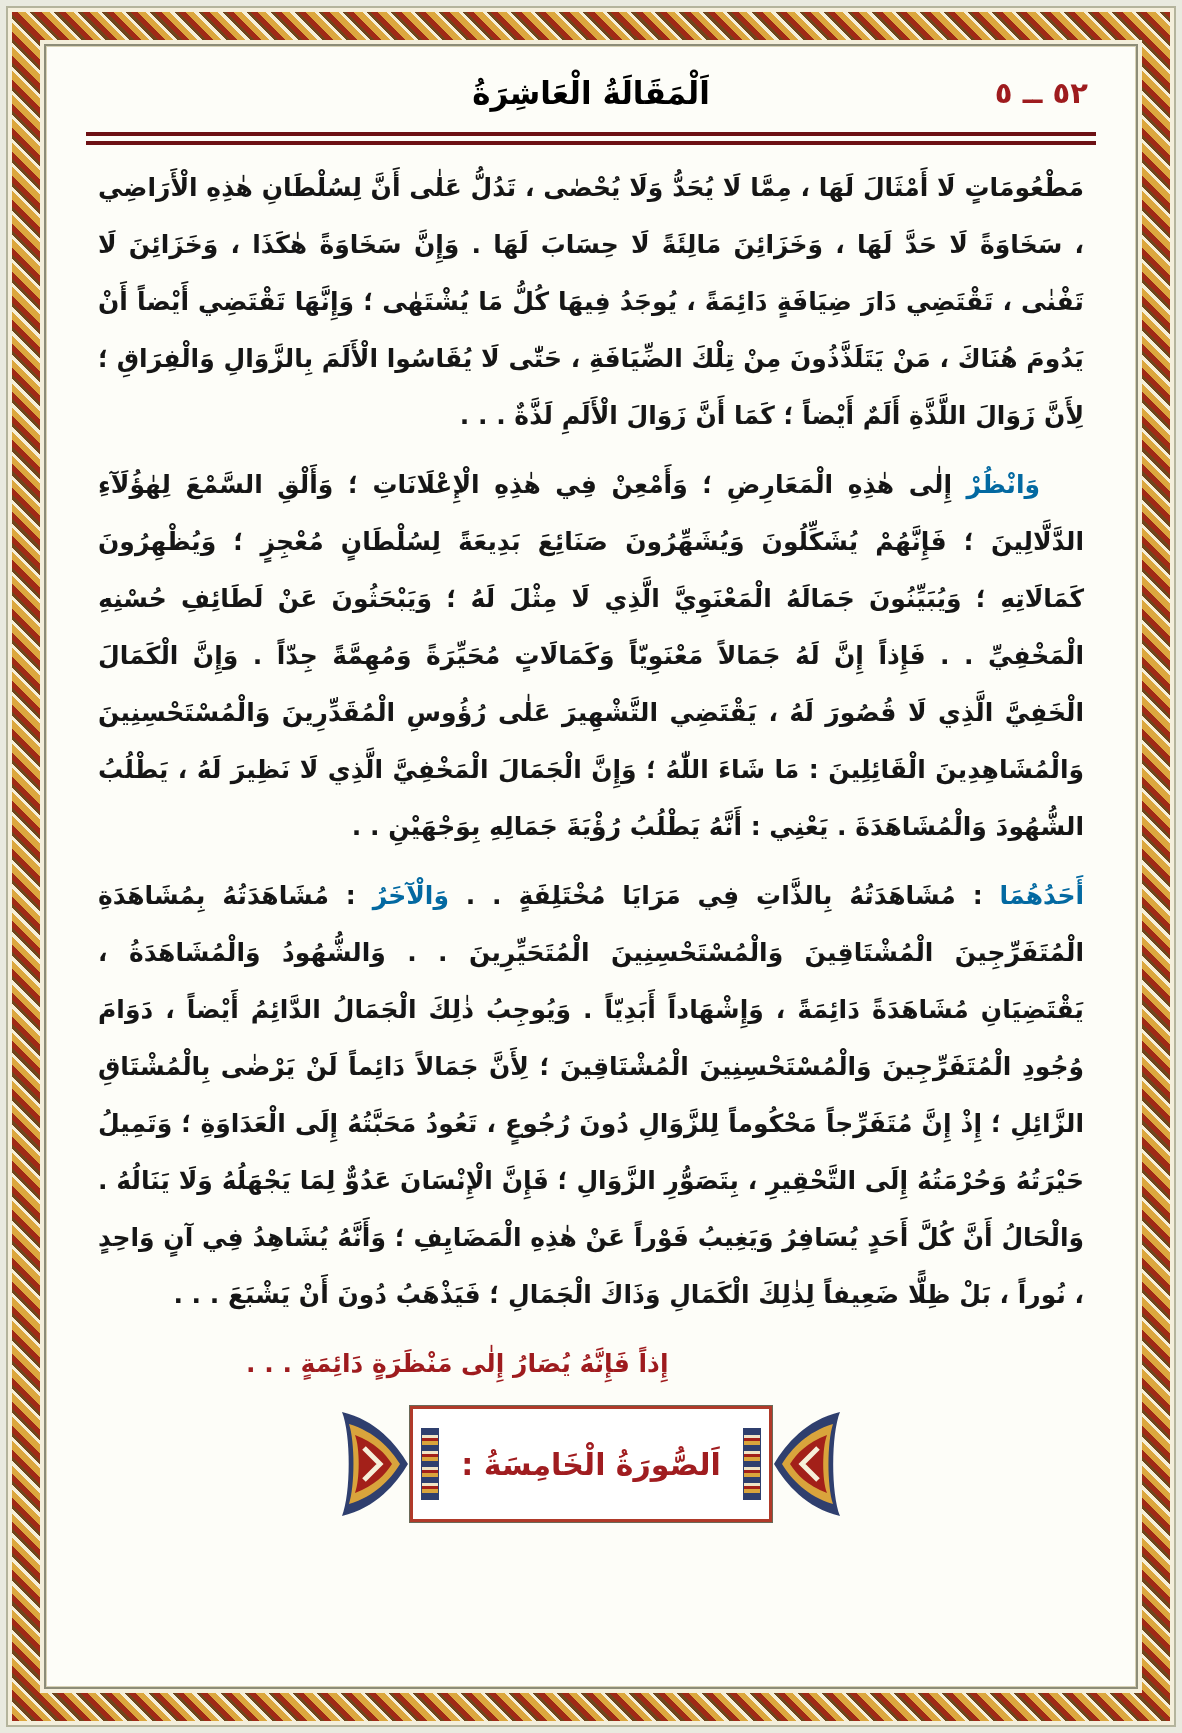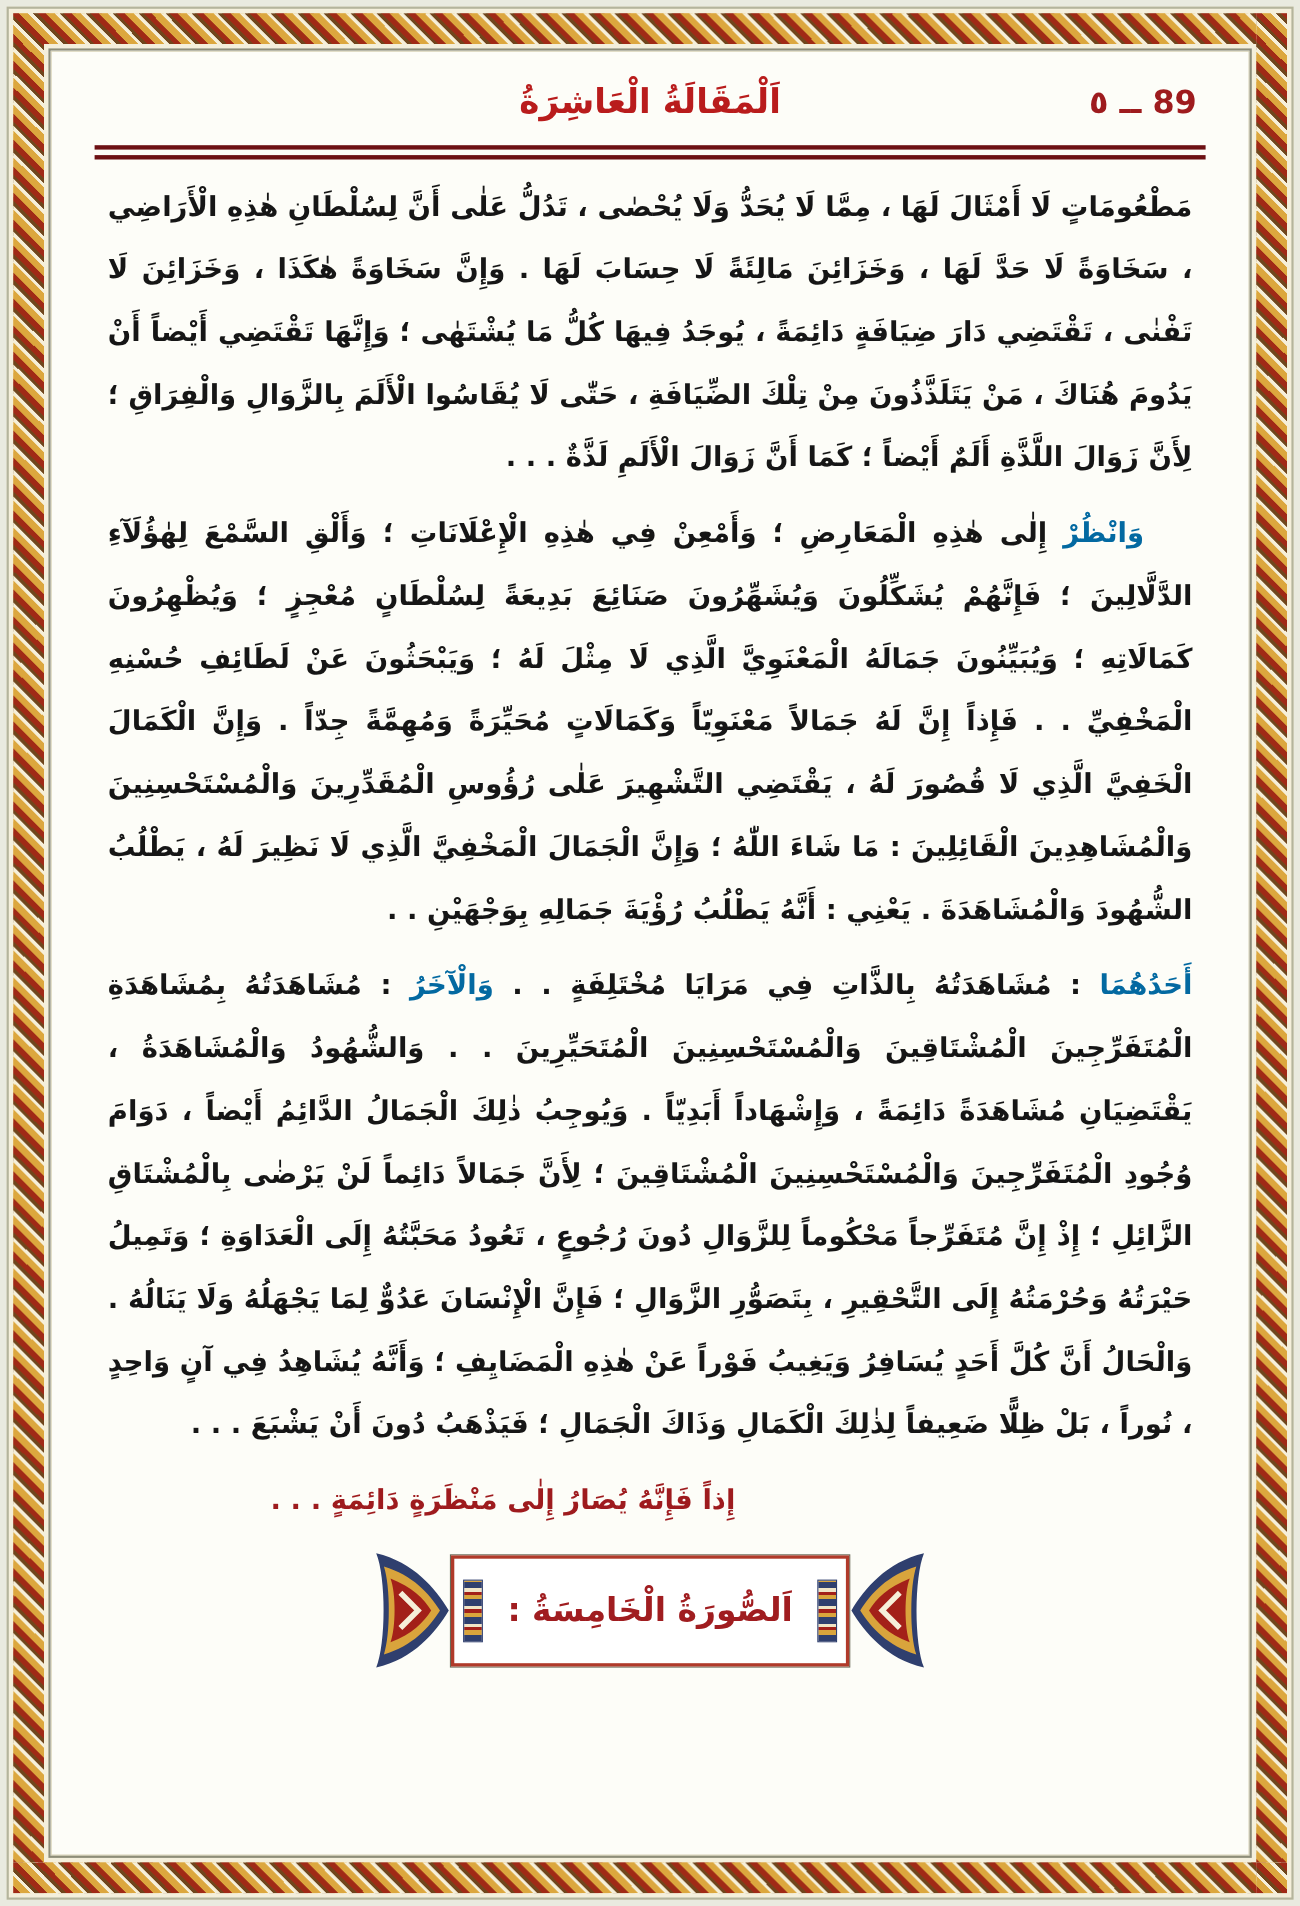--- a/index.html
+++ b/index.html
@@ -31,21 +31,21 @@
   
   .content{
     position:absolute;inset:0;
     padding:16px 40px 10px 40px;
     overflow:hidden;
   }
   header{position:relative;height:62px;}
   .title{
     margin:0;text-align:center;
     font-size:31px;font-weight:bold;
-    color:#b91c1c;line-height:62px;
+    color:#000000;line-height:62px;
   }
   .pagenum{
     position:absolute;top:0;right:8px;
     font-size:29px;font-weight:bold;
     color:#9e1b1e;line-height:62px;
   }
   .double-rule{
     height:5px;margin:8px 0 14px 0;
     border-top:4px solid #6d1114;
     border-bottom:4px solid #6d1114;
@@ -74,21 +74,21 @@
   }
   .wing{flex:0 0 auto;z-index:0;}
   .wing.left{margin-right:-16px;transform:scaleX(-1);}
   .wing.right{margin-left:-16px;}
   .ornament-box{
     z-index:1;
     display:flex;align-items:stretch;gap:12px;
     background:#ffffff;
     border:3px solid #b03a2a;
     box-shadow:0 0 0 1px #6a6a58;
-    padding:19px 8px;height:101px;box-sizing:border-box;
+    padding:19px 8px;height:116px;box-sizing:border-box;
   }
   .ornament-strip{
     width:16px;
     background:repeating-linear-gradient(0deg,
       #2f3f6e 0 6px,#d9a43c 6px 10px,#a32019 10px 13px,#f0e4c6 13px 16px);
     border:1px solid #2f3f6e;
   }
   .ornament-title{
     align-self:center;
     font-size:30px;font-weight:bold;color:#a01d20;
@@ -98,21 +98,21 @@
 </head>
 <body>
 
 <div class="frame-outer"></div>
 <div class="frame-band"></div>
 
 <div class="sheet">
   <div class="content" dir="rtl">
 
     <header>
-      <div class="pagenum">89 ــ ٥</div>
+      <div class="pagenum">٥٢ ــ ٥</div>
       <h1 class="title">اَلْمَقَالَةُ الْعَاشِرَةُ</h1>
     </header>
 
     <div class="double-rule"></div>
 
     <p class="para">مَطْعُومَاتٍ لَا أَمْثَالَ لَهَا ، مِمَّا لَا يُحَدُّ وَلَا يُحْصٰى ، تَدُلُّ عَلٰى أَنَّ لِسُلْطَانِ هٰذِهِ الْأَرَاضِي ، سَخَاوَةً لَا حَدَّ لَهَا ، وَخَزَائِنَ مَالِئَةً لَا حِسَابَ لَهَا . وَإِنَّ سَخَاوَةً هٰكَذَا ، وَخَزَائِنَ لَا تَفْنٰى ، تَقْتَضِي دَارَ ضِيَافَةٍ دَائِمَةً ، يُوجَدُ فِيهَا كُلُّ مَا يُشْتَهٰى ؛ وَإِنَّهَا تَقْتَضِي أَيْضاً أَنْ يَدُومَ هُنَاكَ ، مَنْ يَتَلَذَّذُونَ مِنْ تِلْكَ الضِّيَافَةِ ، حَتّٰى لَا يُقَاسُوا الْأَلَمَ بِالزَّوَالِ وَالْفِرَاقِ ؛ لِأَنَّ زَوَالَ اللَّذَّةِ أَلَمٌ أَيْضاً ؛ كَمَا أَنَّ زَوَالَ الْأَلَمِ لَذَّةٌ . . .</p>
 
     <p class="para indent"><span class="red">وَانْظُرْ</span><span> إِلٰى هٰذِهِ الْمَعَارِضِ ؛ وَأَمْعِنْ فِي هٰذِهِ الْإِعْلَانَاتِ ؛ وَأَلْقِ السَّمْعَ لِهٰؤُلَآءِ الدَّلَّالِينَ ؛ فَإِنَّهُمْ يُشَكِّلُونَ وَيُشَهِّرُونَ صَنَائِعَ بَدِيعَةً لِسُلْطَانٍ مُعْجِزٍ ؛ وَيُظْهِرُونَ كَمَالَاتِهِ ؛ وَيُبَيِّنُونَ جَمَالَهُ الْمَعْنَوِيَّ الَّذِي لَا مِثْلَ لَهُ ؛ وَيَبْحَثُونَ عَنْ لَطَائِفِ حُسْنِهِ الْمَخْفِيِّ . . فَإِذاً إِنَّ لَهُ جَمَالاً مَعْنَوِيّاً وَكَمَالَاتٍ مُحَيِّرَةً وَمُهِمَّةً جِدّاً . وَإِنَّ الْكَمَالَ الْخَفِيَّ الَّذِي لَا قُصُورَ لَهُ ، يَقْتَضِي التَّشْهِيرَ عَلٰى رُؤُوسِ الْمُقَدِّرِينَ وَالْمُسْتَحْسِنِينَ وَالْمُشَاهِدِينَ الْقَائِلِينَ : مَا شَاءَ اللّٰهُ ؛ وَإِنَّ الْجَمَالَ الْمَخْفِيَّ الَّذِي لَا نَظِيرَ لَهُ ، يَطْلُبُ الشُّهُودَ وَالْمُشَاهَدَةَ . يَعْنِي : أَنَّهُ يَطْلُبُ رُؤْيَةَ جَمَالِهِ بِوَجْهَيْنِ . .</span></p>
 
     <p class="para"><span class="red">أَحَدُهُمَا</span><span> : مُشَاهَدَتُهُ بِالذَّاتِ فِي مَرَايَا مُخْتَلِفَةٍ . . </span><span class="red">وَالْآخَرُ</span><span> : مُشَاهَدَتُهُ بِمُشَاهَدَةِ الْمُتَفَرِّجِينَ الْمُشْتَاقِينَ وَالْمُسْتَحْسِنِينَ الْمُتَحَيِّرِينَ . . وَالشُّهُودُ وَالْمُشَاهَدَةُ ، يَقْتَضِيَانِ مُشَاهَدَةً دَائِمَةً ، وَإِشْهَاداً أَبَدِيّاً . وَيُوجِبُ ذٰلِكَ الْجَمَالُ الدَّائِمُ أَيْضاً ، دَوَامَ وُجُودِ الْمُتَفَرِّجِينَ وَالْمُسْتَحْسِنِينَ الْمُشْتَاقِينَ ؛ لِأَنَّ جَمَالاً دَائِماً لَنْ يَرْضٰى بِالْمُشْتَاقِ الزَّائِلِ ؛ إِذْ إِنَّ مُتَفَرِّجاً مَحْكُوماً لِلزَّوَالِ دُونَ رُجُوعٍ ، تَعُودُ مَحَبَّتُهُ إِلَى الْعَدَاوَةِ ؛ وَتَمِيلُ حَيْرَتُهُ وَحُرْمَتُهُ إِلَى التَّحْقِيرِ ، بِتَصَوُّرِ الزَّوَالِ ؛ فَإِنَّ الْإِنْسَانَ عَدُوٌّ لِمَا يَجْهَلُهُ وَلَا يَنَالُهُ . وَالْحَالُ أَنَّ كُلَّ أَحَدٍ يُسَافِرُ وَيَغِيبُ فَوْراً عَنْ هٰذِهِ الْمَضَايِفِ ؛ وَأَنَّهُ يُشَاهِدُ فِي آنٍ وَاحِدٍ ، نُوراً ، بَلْ ظِلًّا ضَعِيفاً لِذٰلِكَ الْكَمَالِ وَذَاكَ الْجَمَالِ ؛ فَيَذْهَبُ دُونَ أَنْ يَشْبَعَ . . .</span></p>

